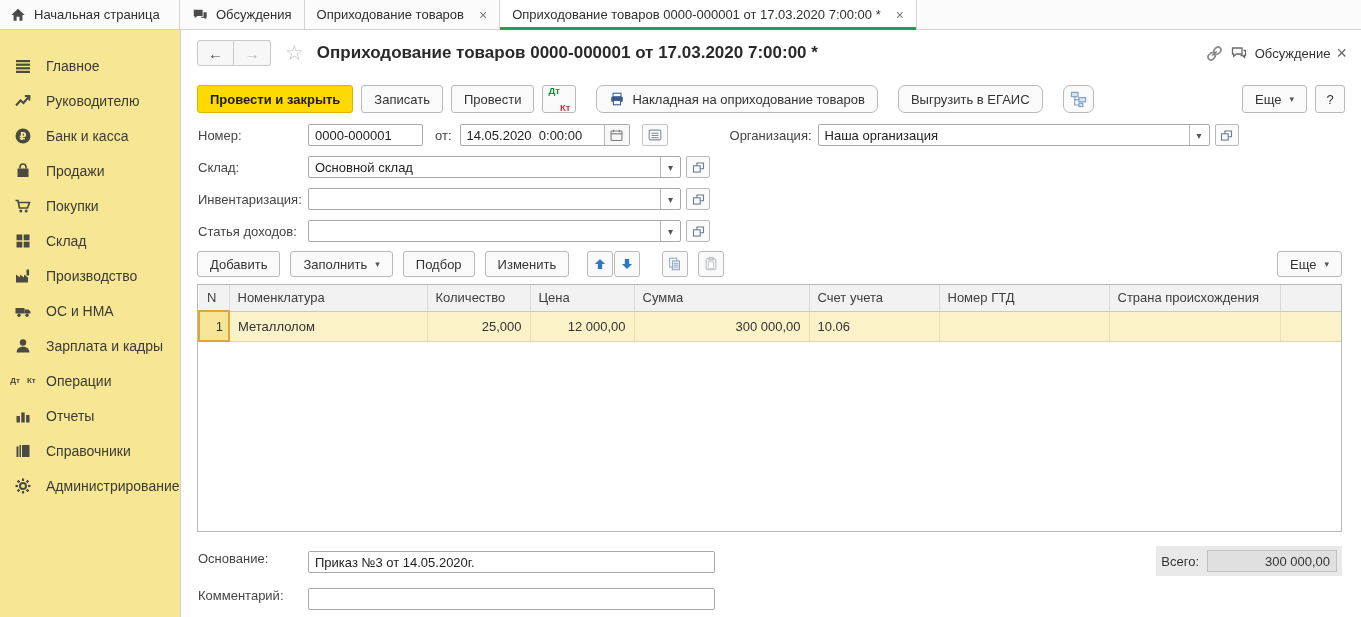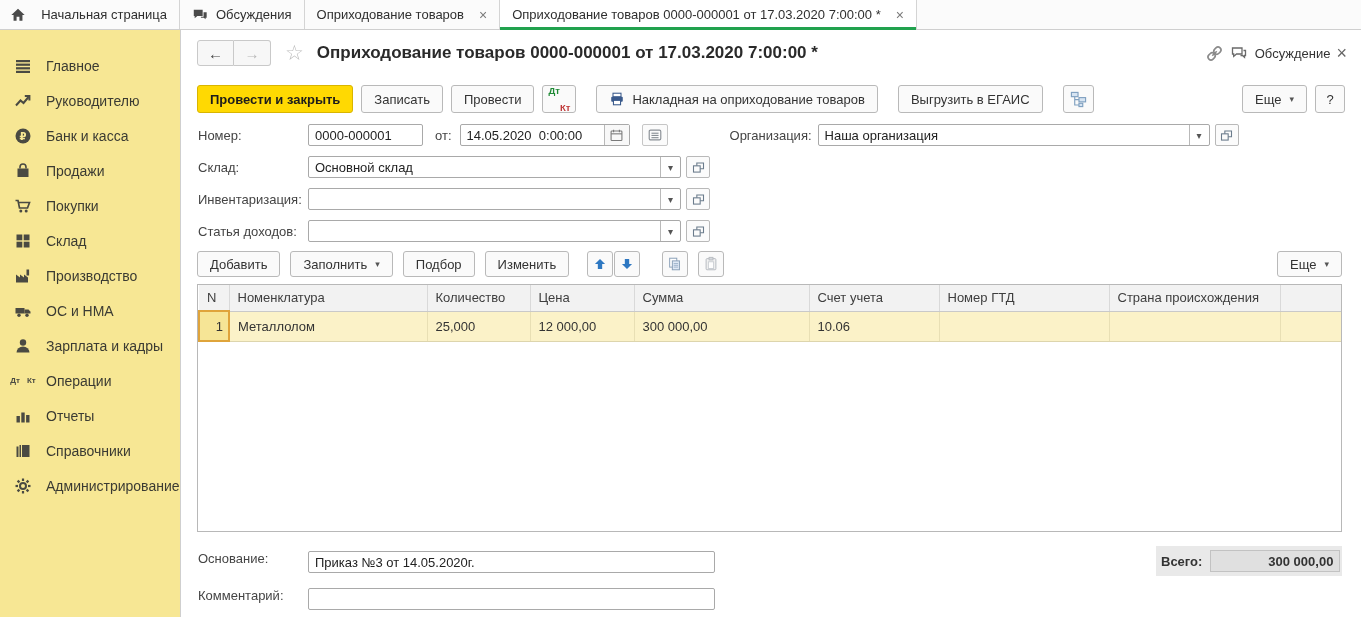--- a/index.html
+++ b/index.html
@@ -1,21 +1,21 @@
 <!DOCTYPE html>
 <html><head>
 <meta charset="utf-8">
 <style>
   * { margin:0; padding:0; }
   html,body { width:1361px; height:617px; overflow:hidden; }
   body { font-family:"Liberation Sans","DejaVu Sans",sans-serif; font-size:13px; color:#333; background:#fff; }
 
   
   .tabbar { height:30px; display:flex; align-items:stretch; background:#fbfbfb; border-bottom:1px solid #cfcfcf; box-sizing:border-box; }
-  .tab { display:flex; align-items:center; gap:8px; padding:0 12px; border-right:1px solid #d4d4d4; position:relative; cursor:default; white-space:nowrap; font-size:13px; color:#2f2f2f;justify-content:space-between; }
+  .tab { display:flex; align-items:center; gap:8px; padding:0 12px; border-right:1px solid #d4d4d4; position:relative; cursor:default; white-space:nowrap; font-size:13px; color:#2f2f2f; }
   .tab.home { width:180px; box-sizing:border-box; padding-left:10px; }
   .tab .close { color:#7a7a7a; font-size:14px; margin-left:7px; }
   .tab.active { background:#fff; }
   .tab.active::after { content:""; position:absolute; left:0; right:0; bottom:-1px; height:3px; background:#21A24E; z-index:2; }
 
   .appbody { display:flex; height:587px; }
 
   
   .sidebar { width:180px; flex:none; background:#F7E794; padding-top:18px; box-sizing:border-box; }
   .side-item { height:35px; display:flex; align-items:center; padding-left:13px; gap:13px; font-size:14px; color:#3b3b33; cursor:pointer; }
@@ -39,21 +39,21 @@
   .hdr-close { font-size:18px; color:#666; cursor:pointer; }
 
   
   .toolbar { display:flex; align-items:center; gap:8px; margin:8px 16px 0 16px; height:30px; }
   .btn { height:28px; display:inline-flex; align-items:center; gap:7px; padding:0 12px; background:#fafafa; border:1px solid #b9b9b9; border-radius:3px; font-size:13px; color:#333; box-sizing:border-box; white-space:nowrap; cursor:pointer; }
   .btn.primary { background:#FFD902; border-color:#D9B500; font-weight:bold; color:#1c1c1c; }
   .btn .dd { font-size:9px; color:#555; margin-left:1px; }
   .dtkt { width:34px; padding:3px 5px; display:flex; flex-direction:column; justify-content:center; line-height:10px; font-size:9.5px; font-weight:bold; }
   .dtkt .dt { color:#1E8A35; align-self:flex-start; }
   .dtkt .kt { color:#C03A3A; align-self:flex-end; }
-  .gap12 { margin-left:12px; }
+  .gap12 { margin-left:12px;border-radius:7px; }
   .tb-spacer { flex:1; }
   .helpbtn { width:30px; justify-content:center; padding:0; }
   .iconbtn { padding:0 6px; justify-content:center; }
 
   
   .frow { display:flex; align-items:center; margin:10px 0 0 17px; height:22px; }
   .lbl { width:110px; flex:none; color:#444; }
   .inl-lbl { color:#444; }
   .field { height:22px; box-sizing:border-box; border:1px solid #a9a9a9; border-radius:2px; background:#fff; display:flex; align-items:center; }
   .field input { border:none; outline:none; padding:0 6px; height:18px; flex:1; font:inherit; color:#222; background:transparent; min-width:0; }
@@ -76,28 +76,28 @@
   .arrbtn { width:26px; height:26px; padding:0; justify-content:center; }
   .cpy { margin-left:12px; }
 
   
   .grid { margin:7px 19px 0 16px; border:1px solid #b8b8b8; height:248px; box-sizing:border-box; overflow:hidden; background:#fff; }
   table { border-collapse:collapse; width:100%; table-layout:fixed; font-size:13px; }
   th { background:#f2f2f2; border-right:1px solid #d9d9d9; border-bottom:1px solid #c9c9c9; font-weight:normal; text-align:left; padding:0 8px; color:#3e3e3e; height:26px; box-sizing:border-box; white-space:nowrap; overflow:hidden; }
   th:last-child { border-right:none; }
   td { border-right:1px solid #e8dfb4; border-bottom:1px solid #ddd5ad; padding:0 8px; height:30px; box-sizing:border-box; background:#FBF2C8; white-space:nowrap; overflow:hidden; }
   td:last-child { border-right:none; }
-  td.num { text-align:left; }
+  td.num { text-align:right; }
   td.ncell { background:#F6E596; border:2px solid #DFA43B; text-align:right; padding-right:5px; }
 
   
   .frow.basis { margin-top:15px; }
   .frow.comment { margin-top:15px; }
   .basis-field { width:407px;margin-top:8px; }
-  .total-panel { position:absolute; top:516px; right:19px; width:186px; height:30px; background:#e9e9e9; display:flex; align-items:center; justify-content:flex-start; gap:8px; padding:0 5px; box-sizing:border-box;font-weight:bold; }
+  .total-panel { position:absolute; top:516px; right:19px; width:186px; height:30px; background:#e9e9e9; display:flex; align-items:center; justify-content:flex-end; gap:8px; padding:0 5px; box-sizing:border-box; }
   .total-input { width:130px; height:22px; border:1px solid #c2c2c2; background:#e0e0e0; text-align:right; padding:0 6px; box-sizing:border-box; color:#333; font:inherit; outline:none; }
 
   svg { display:block; }
 </style>
 </head>
 <body>
 
 <div class="tabbar">
   <div class="tab home">
     <span class="icn">

